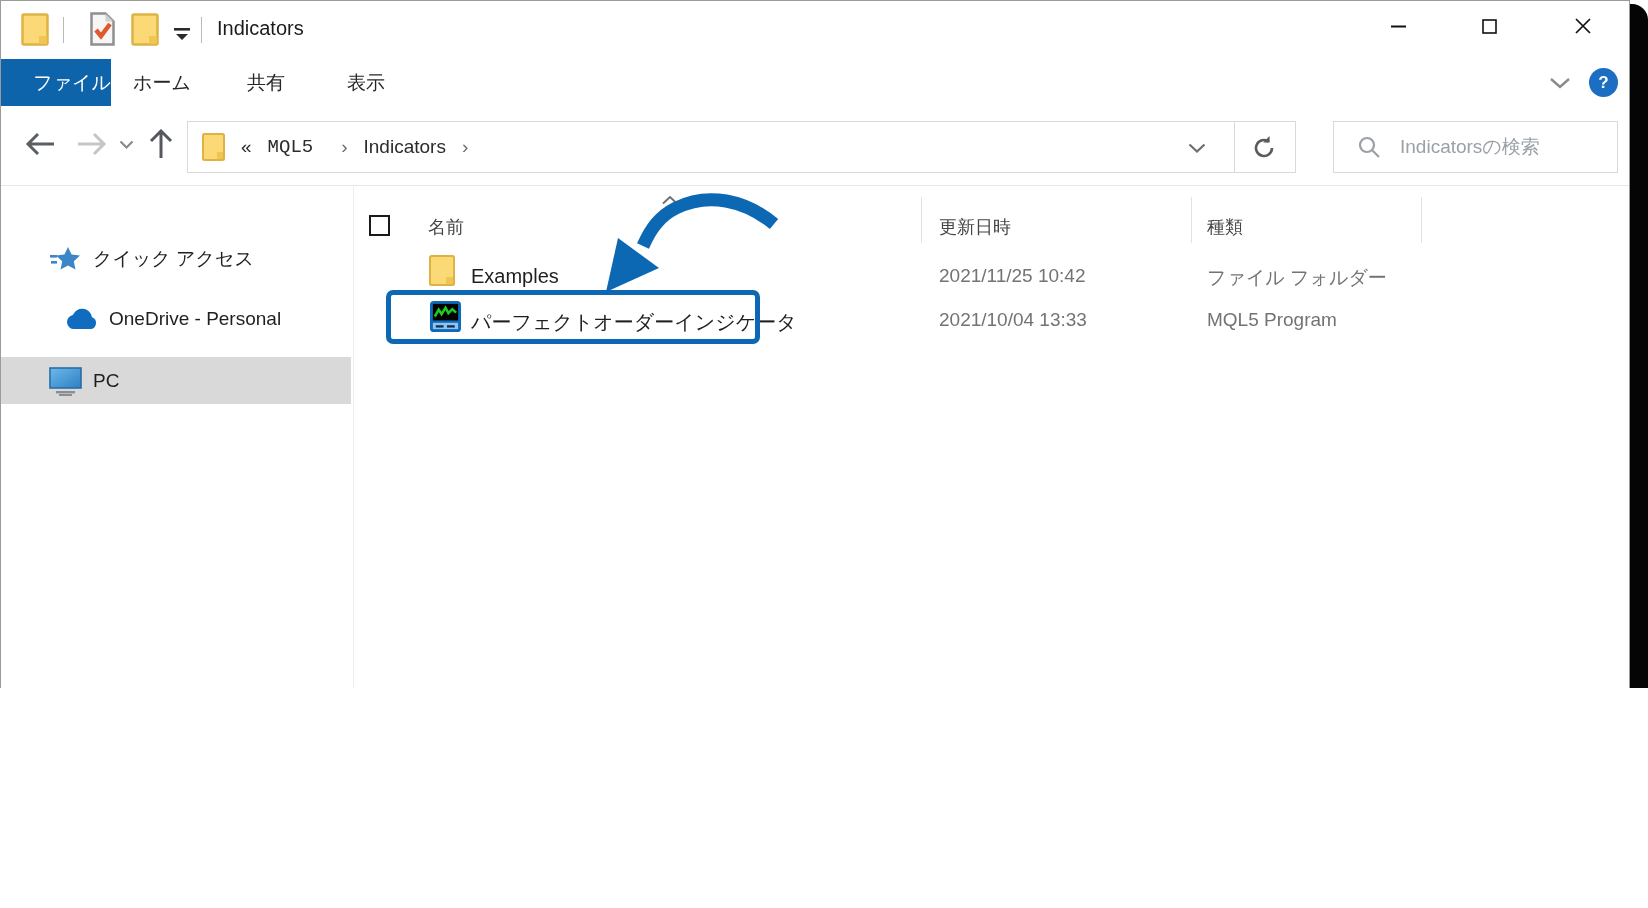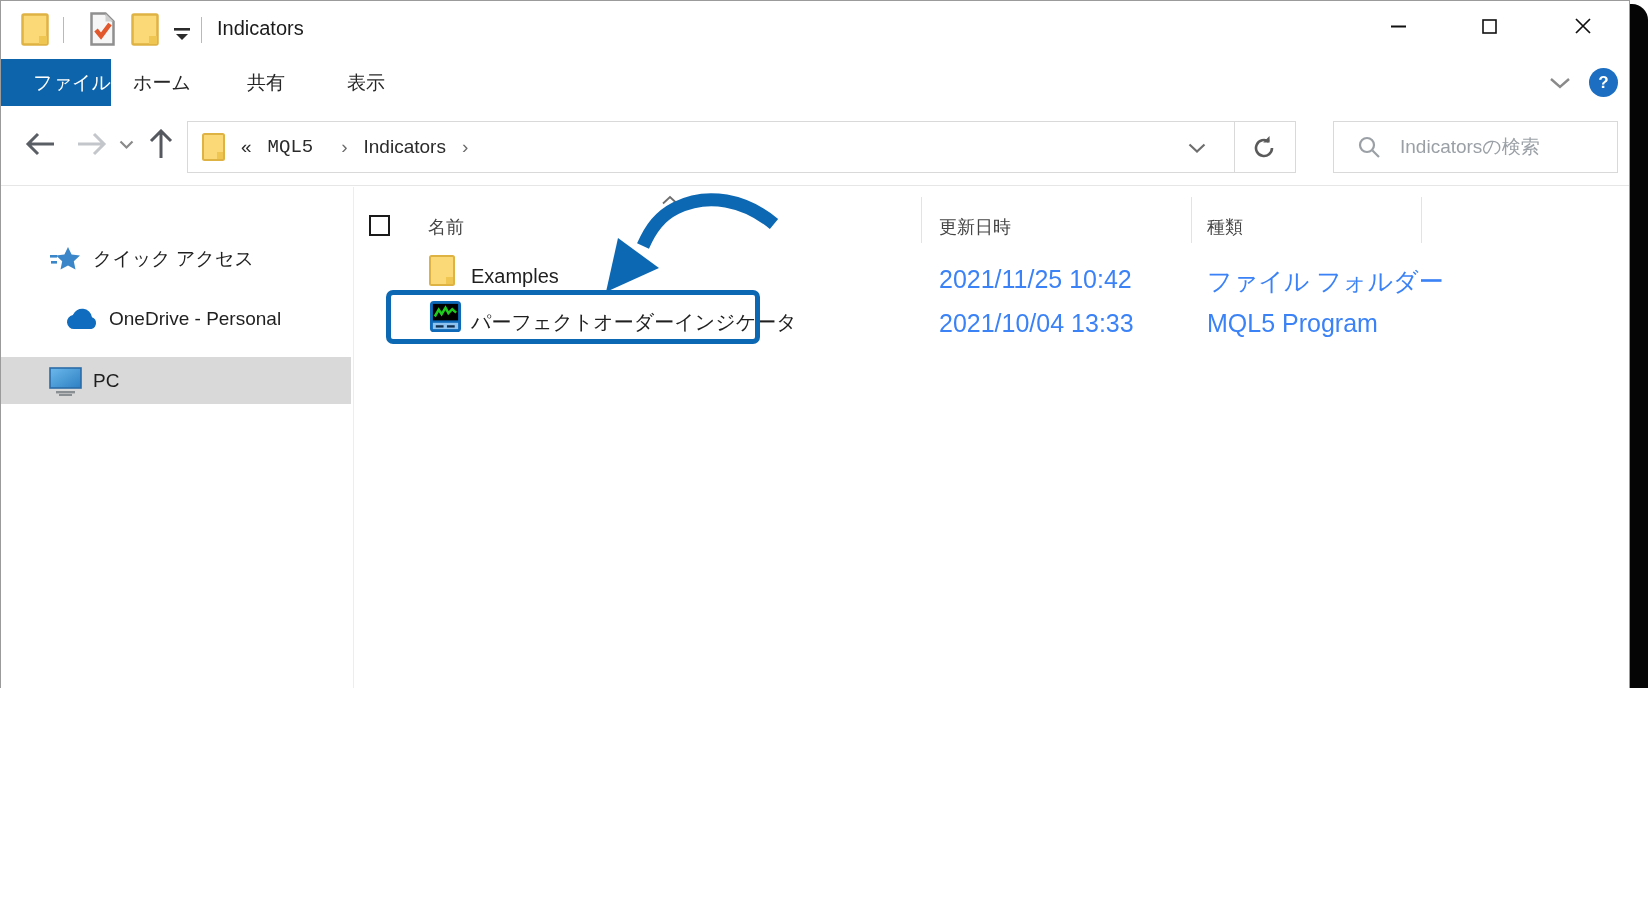--- a/index.html
+++ b/index.html
@@ -26,21 +26,21 @@
   .crumb{font-size:19px;color:#2b2b2b;}
   .search-input{border:none;outline:none;font-size:19px;color:#2b2b2b;width:190px;background:transparent;}
   .search-input::placeholder{color:#9aa0a6;}
   
   .side-item{left:0;width:350px;height:47px;display:flex;align-items:center;}
   .side-item .lbl{font-size:19px;color:#1f1f1f;margin-left:10px;}
   .side-item.selected{background:#d9d9d9;}
   .side-ico{width:34px;height:30px;margin-left:48px;display:flex;align-items:center;justify-content:center;}
   
   .colhead{font-size:18px;color:#454545;}
-  .cell{font-size:25px;color:#3b82f6;}
+  .cell{font-size:19px;color:#737373;}
   .fname{font-size:20px;color:#1f1f1f;}
   .colsep{width:1px;background:#e3e3e3;top:196px;height:46px;}
   .hdr-checkbox{width:21px;height:21px;border:2px solid #1a1a1a;background:#fff;box-sizing:border-box;}
   
   .statusbar{left:0;top:838px;width:100%;height:49px;border-top:1px solid #ececec;background:#fff;box-sizing:border-box;}
   .status-text{font-size:18px;color:#3d4450;}
   .view-btn{box-sizing:border-box;display:flex;align-items:center;justify-content:center;}
   .view-btn.active{border:2px solid #2ba0e2;background:#cfe9f8;}
   .view-btn.inactive{border:2px solid #aeaeae;background:#fff;}
   

